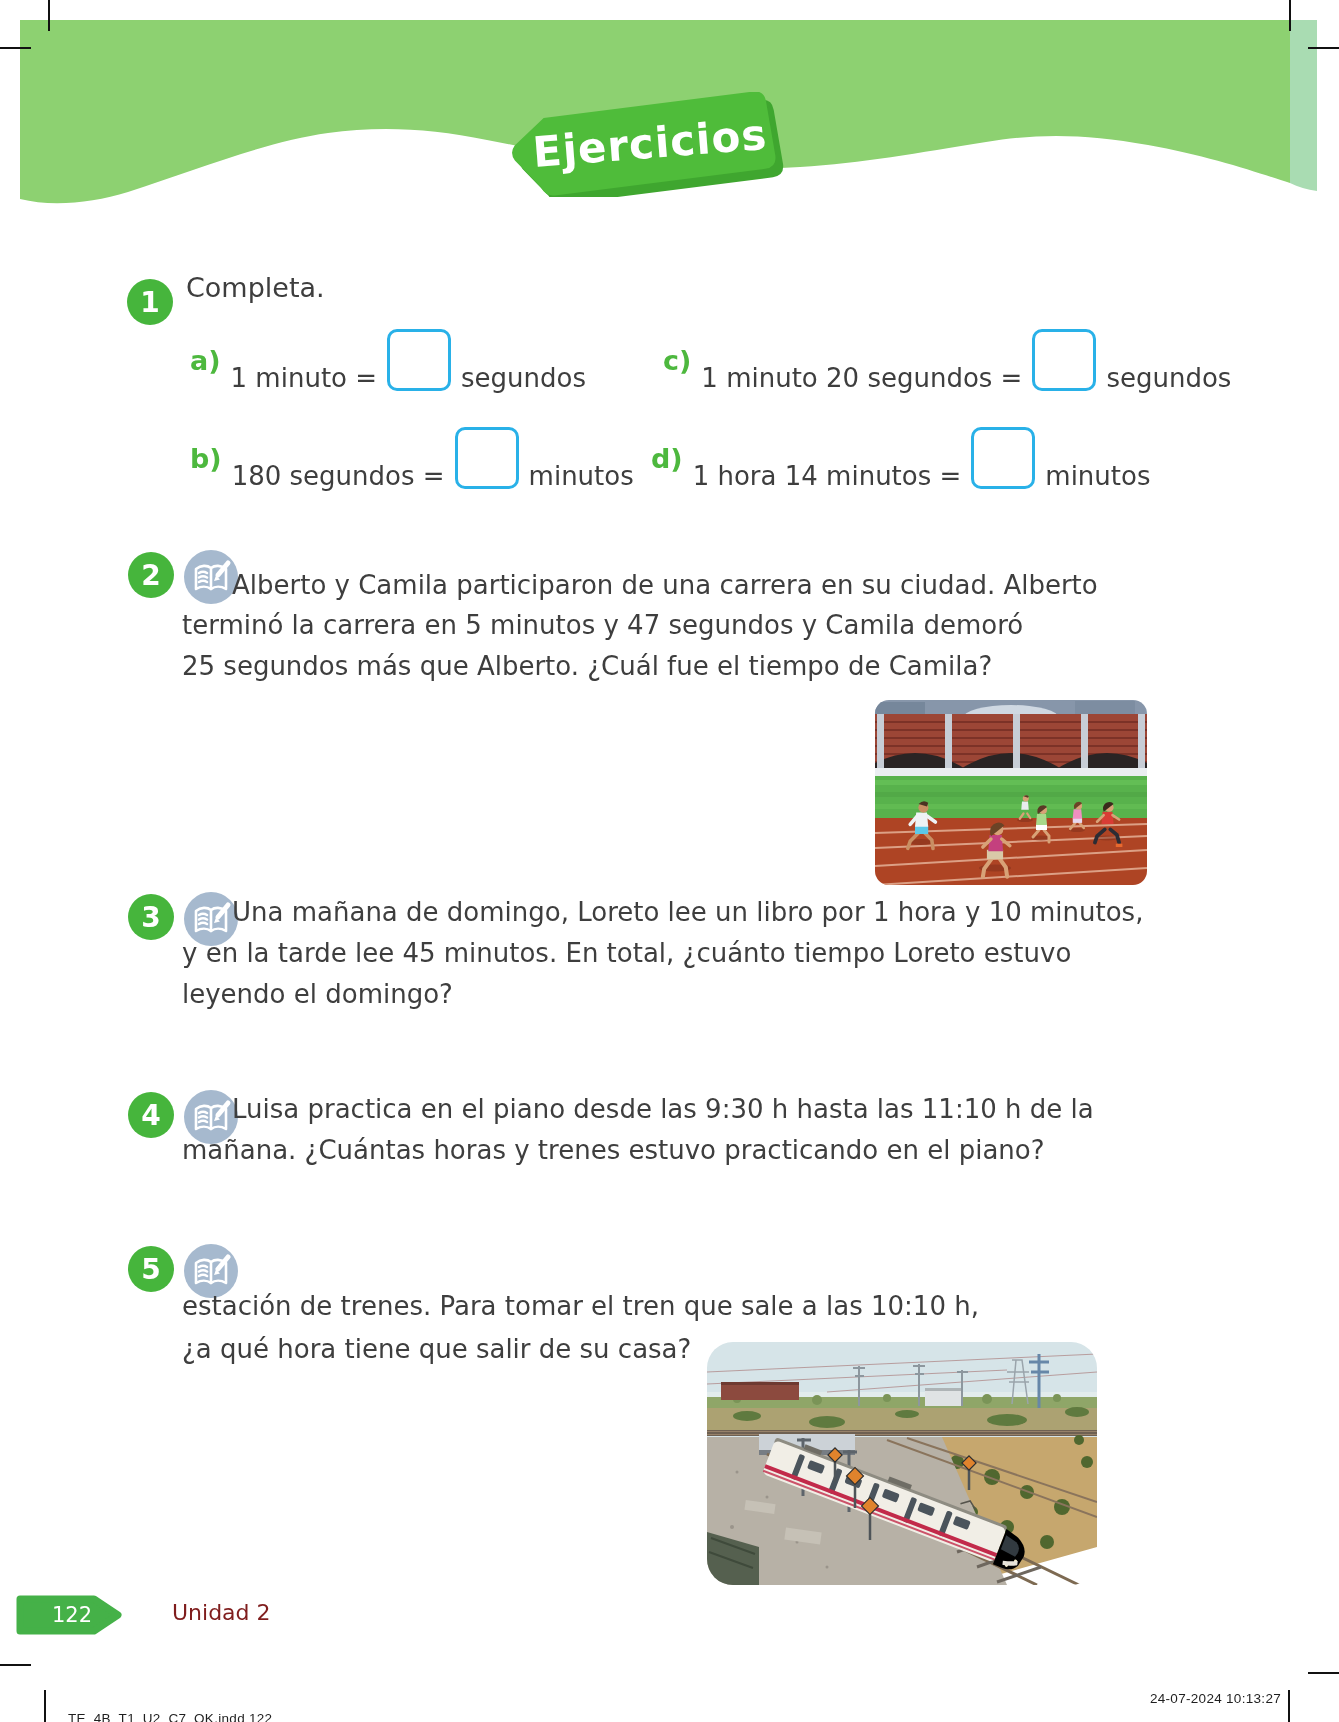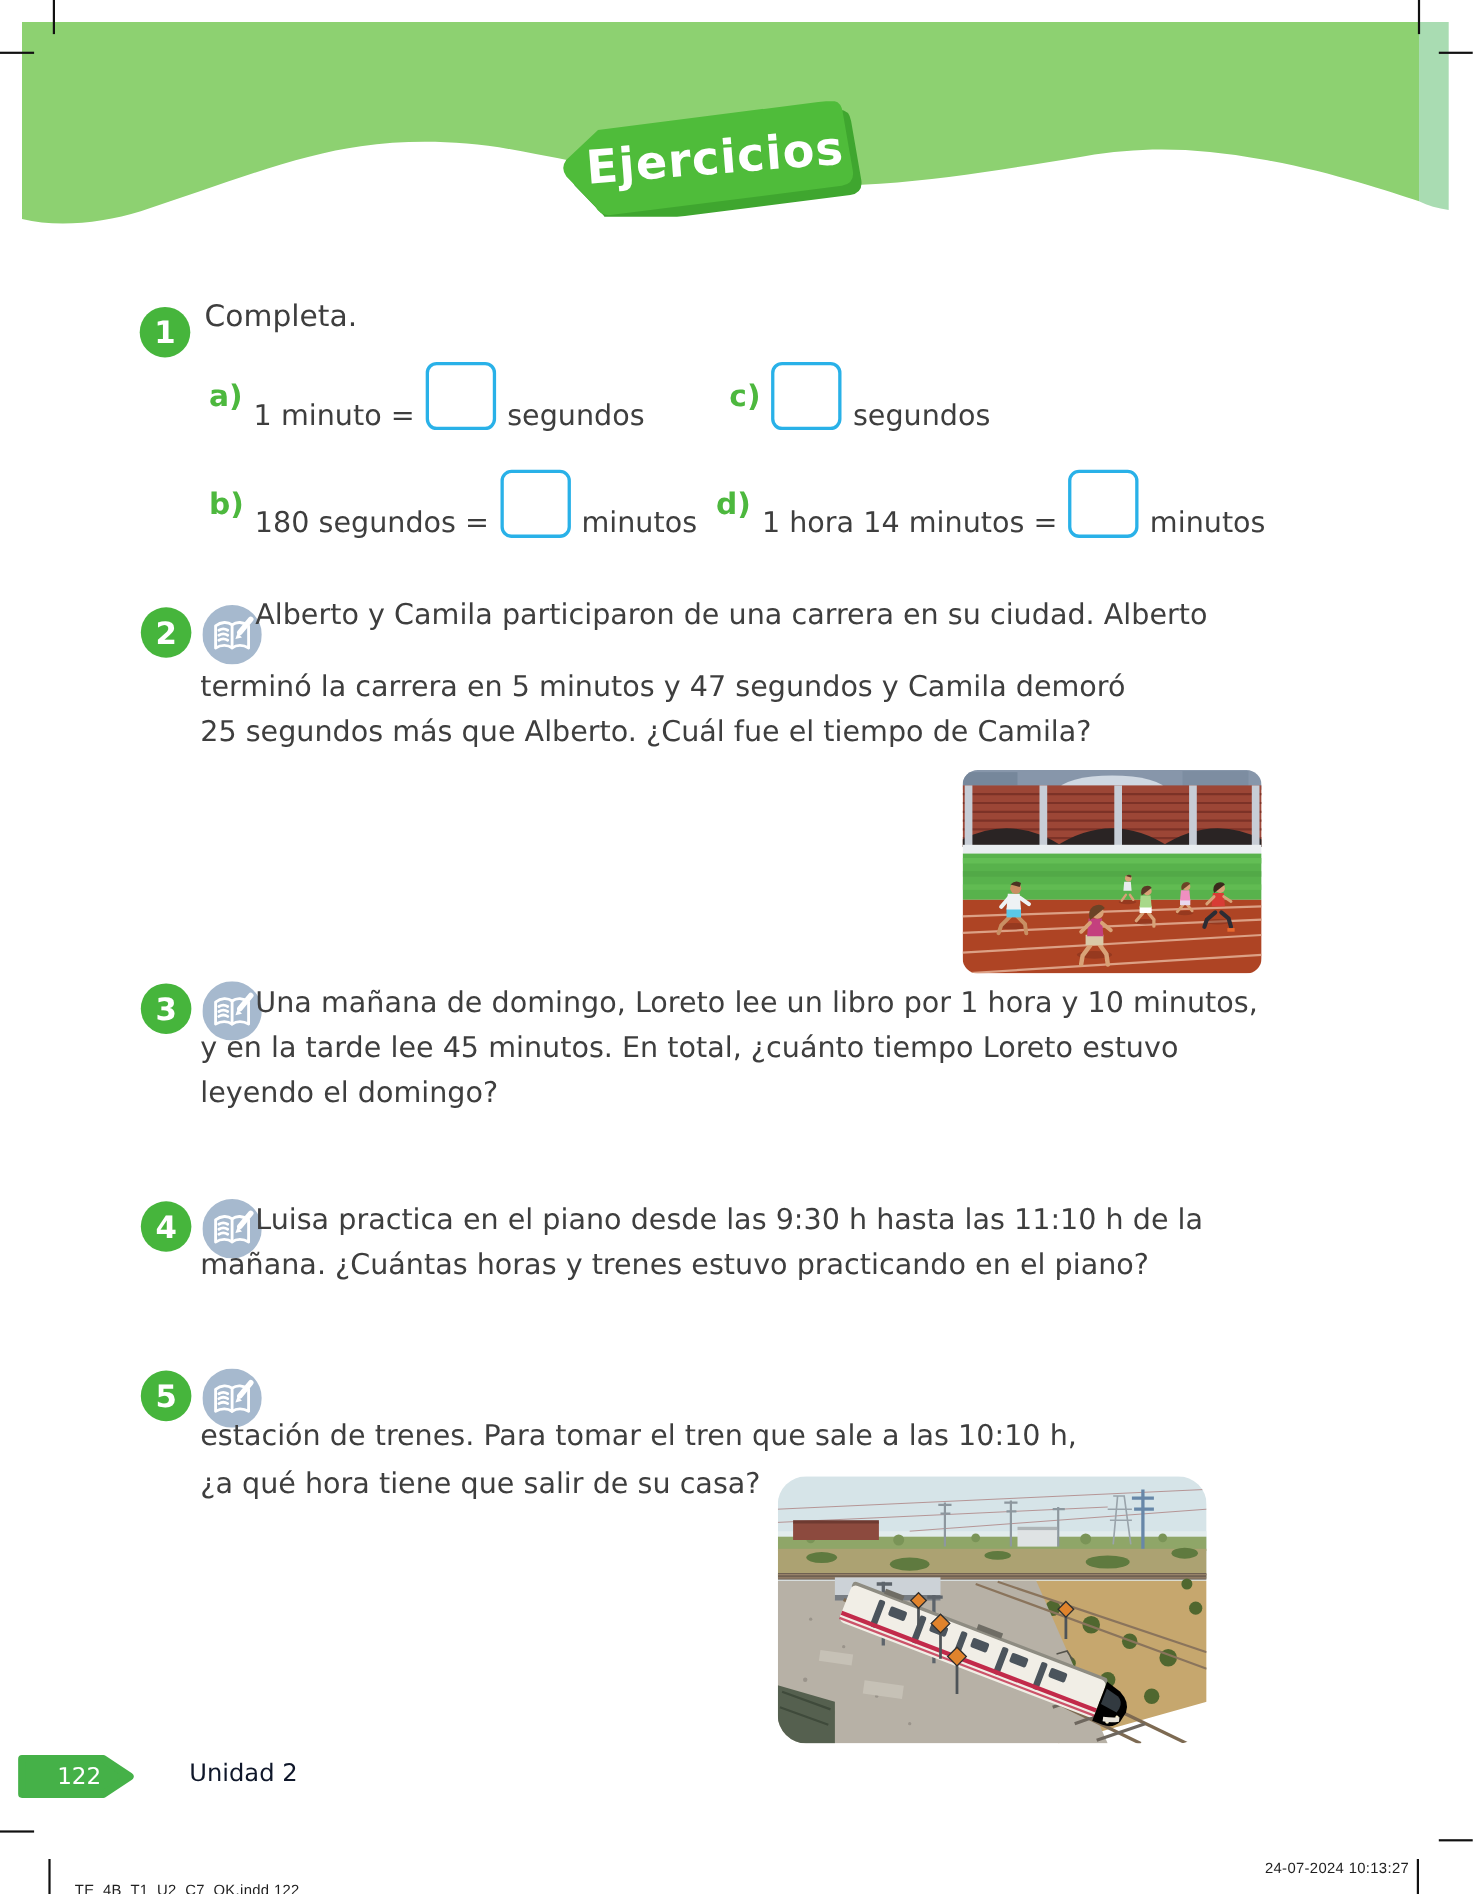--- a/index.html
+++ b/index.html
@@ -25,21 +25,21 @@
   .answer-box{width:54px;height:54px;border:3px solid #29b1e8;border-radius:10px;
       background:#fff;font-size:24px;text-align:center;outline:none;
       font-family:"DejaVu Sans",sans-serif;color:#3e3e3e;}
   
   .photo{position:absolute;overflow:hidden;}
   .photo svg{display:block;}
   .photo-runners{left:875px;top:700px;width:272px;height:185px;border-radius:14px;}
   .photo-train{left:707px;top:1342px;width:390px;height:243px;border-radius:26px;}
   
   .pennant-svg{position:absolute;left:14px;top:1595px;width:140px;height:40px;}
-  .unit-label{position:absolute;left:172px;top:1600px;font-size:22px;color:#0f172a;}
+  .unit-label{position:absolute;left:172px;top:1600px;font-size:22px;color:#7f1d1d;}
   
   .slug{position:absolute;top:1691px;font-size:13.5px;color:#1f1f1f;
         font-family:"Liberation Sans",sans-serif;letter-spacing:0.3px;}
   .slug-left{left:68px;margin-top:20px;}
   .slug-right{right:58px;}
   
   .mark{position:absolute;background:#111;}
 </style>
 </head>
 <body>
@@ -72,20 +72,21 @@
 
   <div class="item" style="left:190px;top:326px">
     <span class="itm-label">a)</span>
     <span class="itm-text">1 minuto =</span>
     <input class="answer-box" value="" style="">
     <span class="itm-text">segundos</span>
   </div>
 
   <div class="item" style="left:663px;top:326px">
     <span class="itm-label">c)</span>
+    <span class="itm-text">1 minuto 20 segundos =</span>
     <input class="answer-box" value="" style="">
     <span class="itm-text">segundos</span>
   </div>
 
   <div class="item" style="left:190px;top:424px">
     <span class="itm-label">b)</span>
     <span class="itm-text">180 segundos =</span>
     <input class="answer-box" value="" style="">
     <span class="itm-text">minutos</span>
   </div>
@@ -103,21 +104,21 @@
     <g stroke="#ffffff" fill="none" stroke-width="2.6" stroke-linecap="round" stroke-linejoin="round">
       <path d="M12,19 C17,15 23,15 27,18 L27,39 C23,36 17,36 12,39 Z"></path>
       <path d="M42,19 C37,15 31,15 27,18 M27,39 C31,36 37,36 42,39 L42,19"></path>
       <path d="M15,23 q4,-2.5 8,0"></path>
         <path d="M15,27.5 q4,-2.5 8,0"></path>
         <path d="M15,32 q4,-2.5 8,0"></path>
       <path d="M34,25 L44,13" stroke-width="5"></path>
     </g>
     <path d="M30,31 l6,-1.5 -4,-4 z" fill="#ffffff"></path>
   </svg>
-  <div class="tline" style="left:232px;top:544px">Alberto y Camila participaron de una carrera en su ciudad. Alberto</div>
+  <div class="tline" style="left:232px;top:570px">Alberto y Camila participaron de una carrera en su ciudad. Alberto</div>
   <div class="tline" style="left:182px;top:610px">terminó la carrera en 5 minutos y 47 segundos y Camila demoró</div>
   <div class="tline" style="left:182px;top:651px">25 segundos más que Alberto. ¿Cuál fue el tiempo de Camila?</div>
 
   <div class="photo photo-runners">
     <svg viewBox="0 0 272 185" width="272" height="185">
       <rect width="272" height="18" fill="#8796aa"></rect>
       <rect x="0" y="2" width="50" height="12" fill="#76879b"></rect>
       <rect x="200" y="1" width="60" height="14" fill="#7d8da1"></rect>
       <ellipse cx="136" cy="18" rx="48" ry="13" fill="#cfd8e2"></ellipse>
       <rect y="14" width="272" height="56" fill="#9c4636"></rect>

